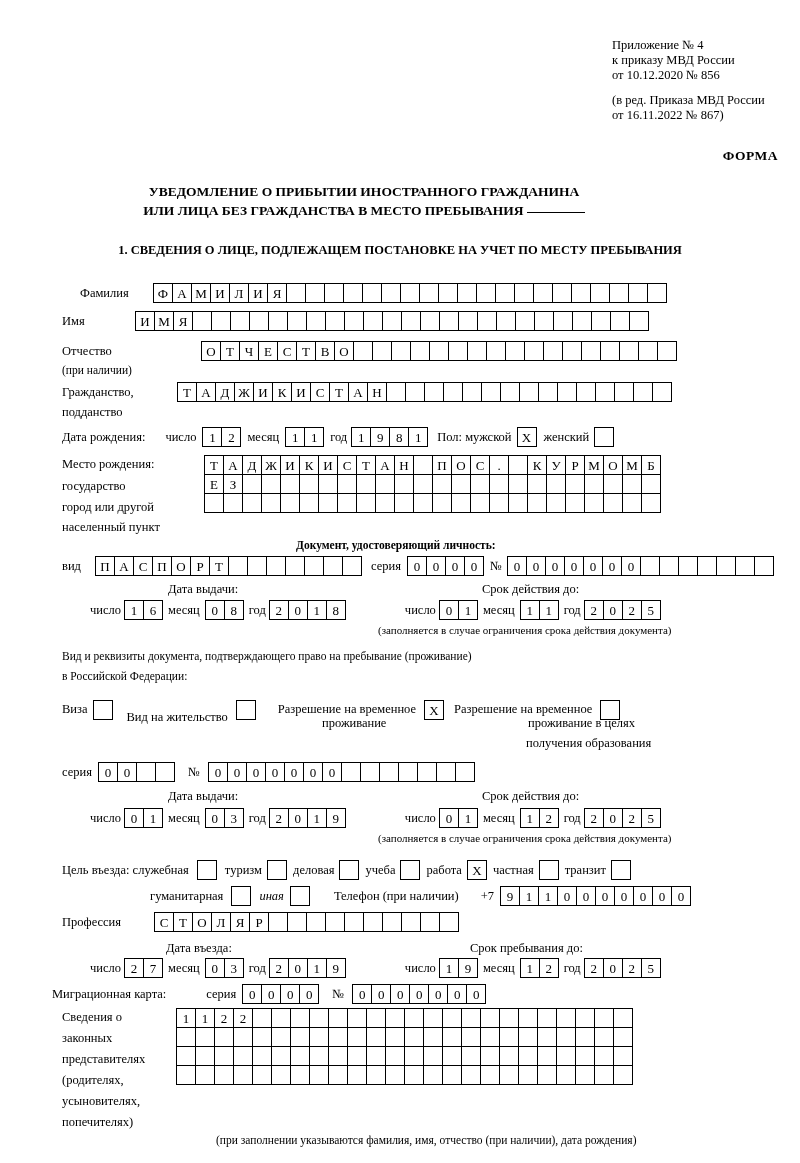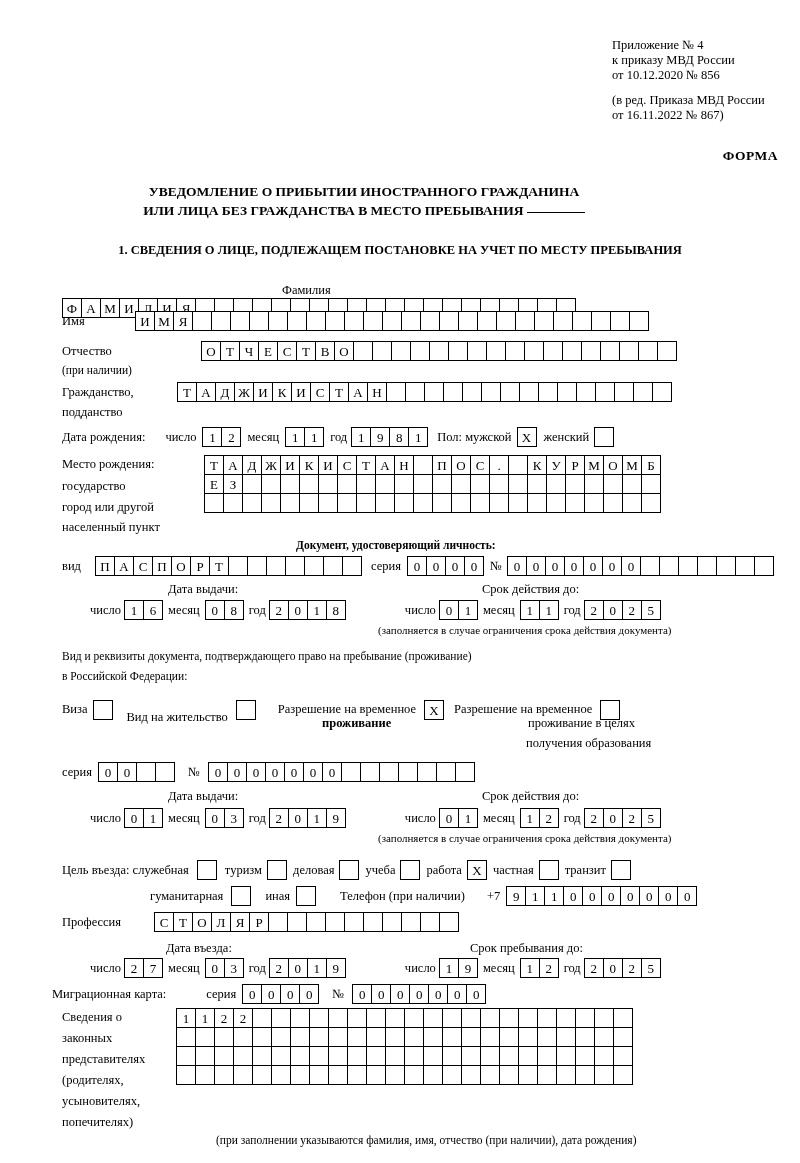--- a/index.html
+++ b/index.html
@@ -136,21 +136,21 @@
   <div class="title">
     <div>УВЕДОМЛЕНИЕ О ПРИБЫТИИ ИНОСТРАННОГО ГРАЖДАНИНА</div>
     <div>
       <span>ИЛИ ЛИЦА БЕЗ ГРАЖДАНСТВА В МЕСТО ПРЕБЫВАНИЯ</span>
       <span class="underline-blank"></span>
     </div>
   </div>
 
   <div class="section1">1. СВЕДЕНИЯ О ЛИЦЕ, ПОДЛЕЖАЩЕМ ПОСТАНОВКЕ НА УЧЕТ ПО МЕСТУ ПРЕБЫВАНИЯ</div>
 
-  <div class="row" style="left:62px; top:283px;flex-direction:column;">
+  <div class="row" style="left:80px; top:283px;">
     <span class="lbl" style="width:73px;">Фамилия</span>
     <span class="cells">
       <span class="cell">Ф</span>
       <span class="cell">А</span>
       <span class="cell">М</span>
       <span class="cell">И</span>
       <span class="cell">Л</span>
       <span class="cell">И</span>
       <span class="cell">Я</span>
       <span class="cell"></span>
@@ -479,21 +479,21 @@
   <div class="row" style="left:62px; top:694px;">
     <span class="lbl">Виза</span>
     <span class="box" style="margin-left:5px;"></span>
     <span class="lbl" style="margin-left:14px;margin-top:16px;">Вид на жительство</span>
     <span class="box" style="margin-left:8px;"></span>
     <span class="lbl" style="margin-left:22px;">Разрешение на временное</span>
     <span class="box" style="margin-left:8px;">Х</span>
     <span class="lbl" style="margin-left:10px;">Разрешение на временное</span>
     <span class="box" style="margin-left:8px;"></span>
   </div>
-  <div class="row" style="left:322px; top:716px;font-weight:bold;">проживание</div>
+  <div class="row" style="left:322px; top:716px;">проживание</div>
   <div class="row" style="left:528px; top:716px;">проживание в целях</div>
   <div class="row" style="left:526px; top:736px;">получения образования</div>
 
   <div class="row" style="left:62px; top:762px;">
     <span class="lbl">серия</span>
     <span class="cells" style="margin-left:6px;">
       <span class="cell">0</span>
         <span class="cell">0</span>
       <span class="cell"></span>
         <span class="cell"></span>
@@ -571,21 +571,21 @@
     <span class="box" style="margin-left:5px;">Х</span>
     <span class="lbl" style="margin-left:6px;">частная</span>
     <span class="box" style="margin-left:5px;"></span>
     <span class="lbl" style="margin-left:6px;">транзит</span>
     <span class="box" style="margin-left:5px;"></span>
   </div>
 
   <div class="row" style="left:150px; top:886px;">
     <span class="lbl">гуманитарная</span>
     <span class="box" style="margin-left:8px;"></span>
-    <span class="lbl" style="margin-left:14px;">иная</span>
+    <span class="lbl" style="margin-left:8px;font-style:italic;">иная</span>
     <span class="box" style="margin-left:6px;"></span>
     <span class="lbl" style="margin-left:24px;">Телефон (при наличии)</span>
     <span class="lbl" style="margin-left:22px;">+7</span>
     <span class="cells" style="margin-left:6px;">
       <span class="cell">9</span>
         <span class="cell">1</span>
       <span class="cell">1</span>
         <span class="cell">0</span>
       <span class="cell">0</span>
         <span class="cell">0</span>

